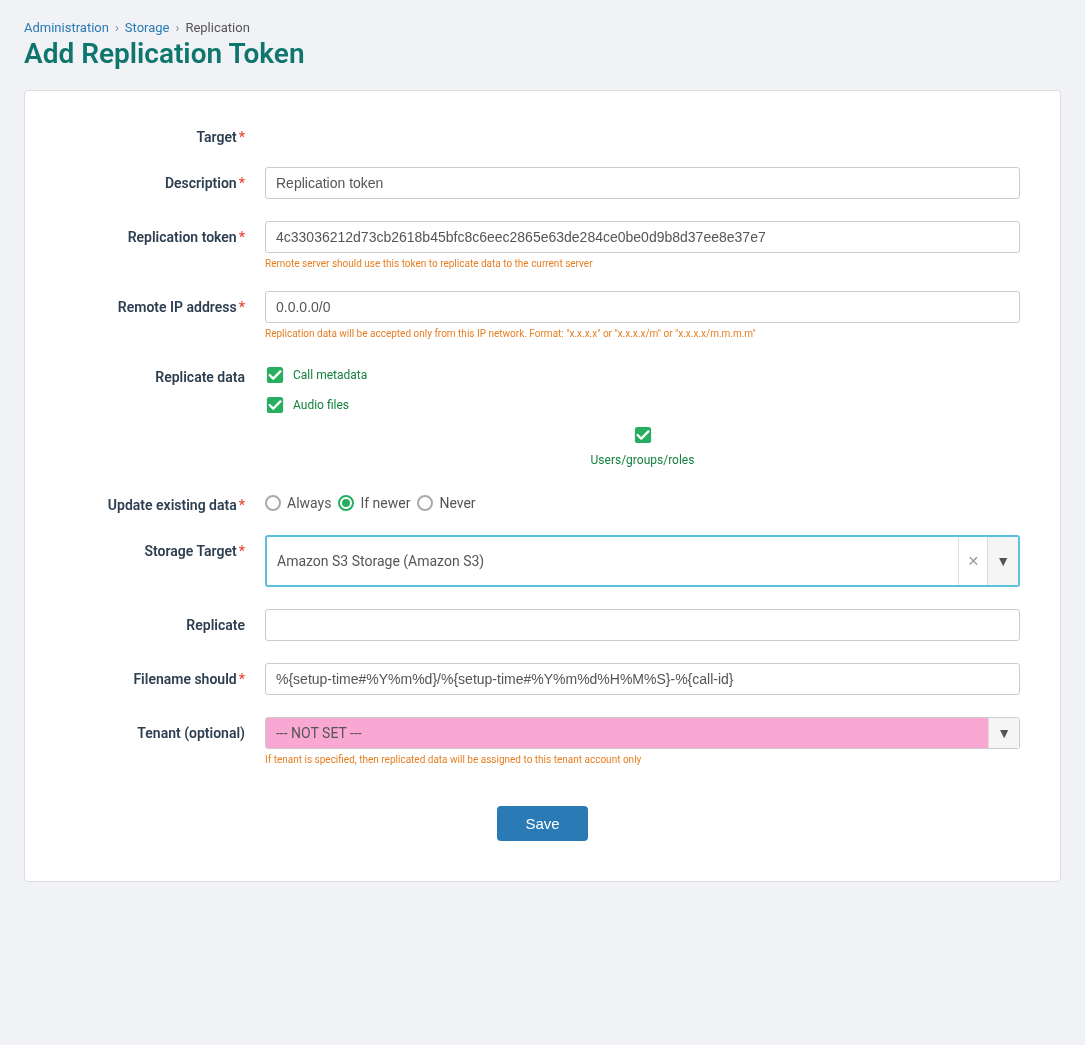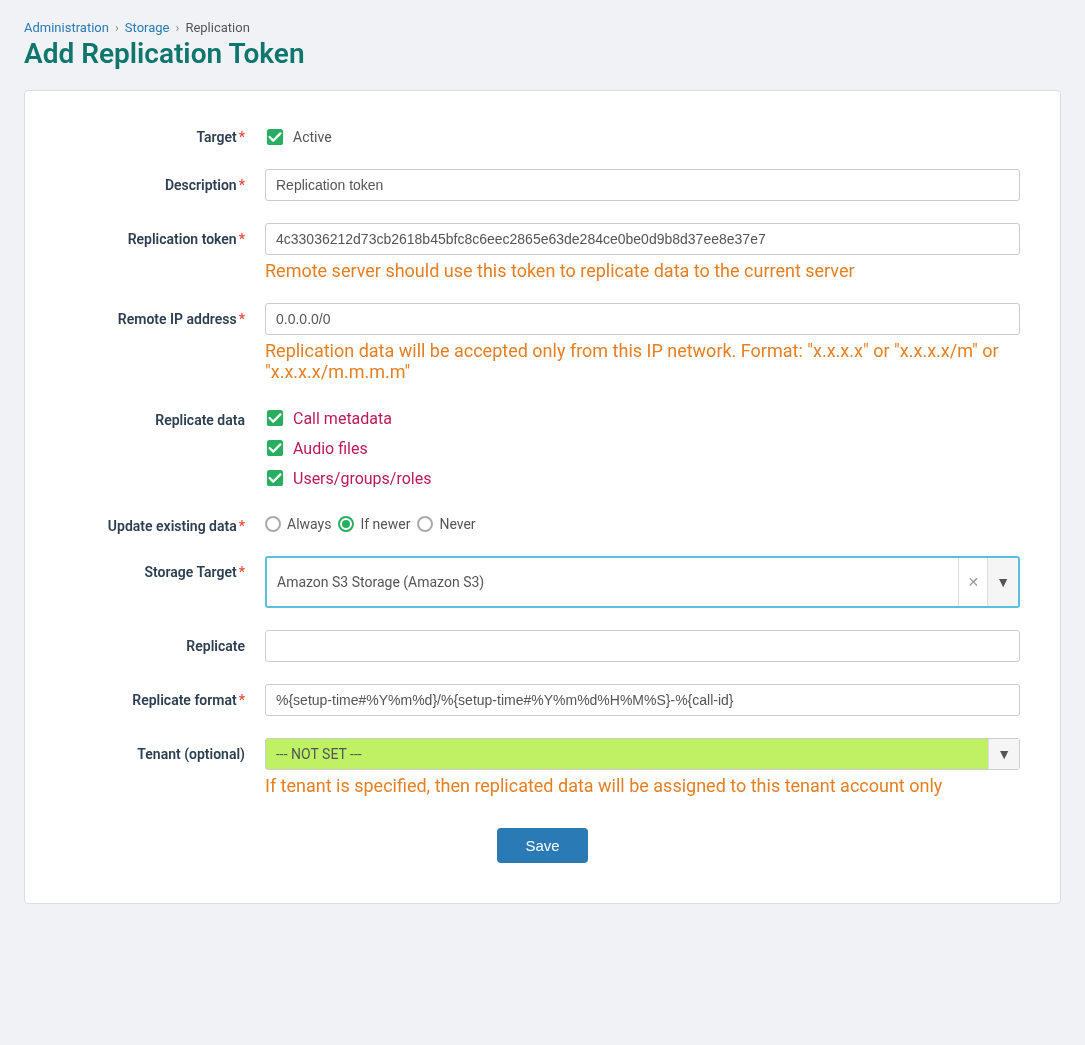--- a/index.html
+++ b/index.html
@@ -69,21 +69,21 @@
       border-radius: 3px;
       font-size: 14px;
       color: #555;
       outline: none;
     }
     .form-input::placeholder {
       color: #aaa;
     }
     .hint-text {
       color: #d4a017;
-      font-size: 18px;
+      font-size: 10px;
       margin-top: 5px;
     }
     .hint-text.orange {
       color: #e67e22;
     }
     .status-row {
       display: flex;
       align-items: center;
       gap: 8px;
       padding-top: 6px;
@@ -100,24 +100,25 @@
       height: 18px;
     }
     .checkbox-row {
       display: flex;
       align-items: center;
       gap: 8px;
       margin-bottom: 10px;
     }
     .checkbox-row:last-child {
       margin-bottom: 0;
+      flex-direction: column;
     }
     .checkbox-label {
-      color: #be185d;
-      font-size: 16px;
+      color: #15803d;
+      font-size: 12px;
       text-align: right;
     }
     .radio-group {
       display: flex;
       align-items: center;
       gap: 7px;
       padding-top: 6px;
     }
     .radio-option {
       display: flex;
@@ -178,21 +179,21 @@
       align-items: center;
       background: #f5f5f5;
       border-left: 1px solid #ddd;
     }
     .tenant-select-wrapper {
       position: relative;
       width: 100%;
       display: flex;
       border: 1px solid #ccc;
       border-radius: 3px;
-      background: #bef264;
+      background: #f9a8d4;
     }
     .tenant-select-value {
       flex: 1;
       padding: 7px 10px;
       font-size: 14px;
       color: #555;
     }
     .tenant-select-arrow {
       padding: 7px 8px;
       color: #555;
@@ -204,21 +205,21 @@
     }
     .save-btn {
       background: #2a7ab5;
       color: #fff;
       border: none;
       padding: 9px 28px;
       border-radius: 4px;
       font-size: 15px;
       font-weight: 500;
       cursor: pointer;
-      margin-top: 10px;
+      margin-top: 19px;
     }
     .btn-row {
       display: flex;
       justify-content: center;
       margin-top: 20px;
     }
     .teal-check {
       color: #27ae60;
     }
     .active-label {
@@ -242,31 +243,20 @@
     <span>Replication</span>
   </div>
 
   <h1 class="page-title">Add Replication Token</h1>
 
   <div class="form-card">
 
     <div class="form-row">
       <div class="form-label">
         <span>Target</span><span class="required">*</span>
-      </div>
-      <div class="form-field">
-        <div class="status-row">
-          <span class="check-icon teal-check">
-            <svg viewBox="0 0 20 20" fill="none" xmlns="http://www.w3.org/2000/svg">
-              <rect x="1" y="1" width="18" height="18" rx="3" fill="#27ae60"></rect>
-              <polyline points="4,10 8,14 16,6" stroke="white" stroke-width="2.5" stroke-linecap="round" stroke-linejoin="round"></polyline>
-            </svg>
-          </span>
-          <span class="active-label">Active</span>
-        </div>
       </div>
     </div>
 
     <div class="form-row">
       <div class="form-label">
         <span>Description</span><span class="required">*</span>
       </div>
       <div class="form-field">
         <input type="text" class="form-input" value="Replication token" placeholder="Replication token" style="">
       </div>
@@ -368,21 +358,21 @@
       <div class="form-label">
         <span>Replicate</span>
       </div>
       <div class="form-field">
         <input type="text" class="form-input" value="" style="">
       </div>
     </div>
 
     <div class="form-row">
       <div class="form-label">
-        <span>Replicate format</span><span class="required">*</span>
+        <span>Filename should</span><span class="required">*</span>
       </div>
       <div class="form-field">
         <input type="text" class="form-input" value="%{setup-time#%Y%m%d}/%{setup-time#%Y%m%d%H%M%S}-%{call-id}" style="">
       </div>
     </div>
 
     <div class="form-row">
       <div class="form-label">
         <span>Tenant (optional)</span>
       </div>

